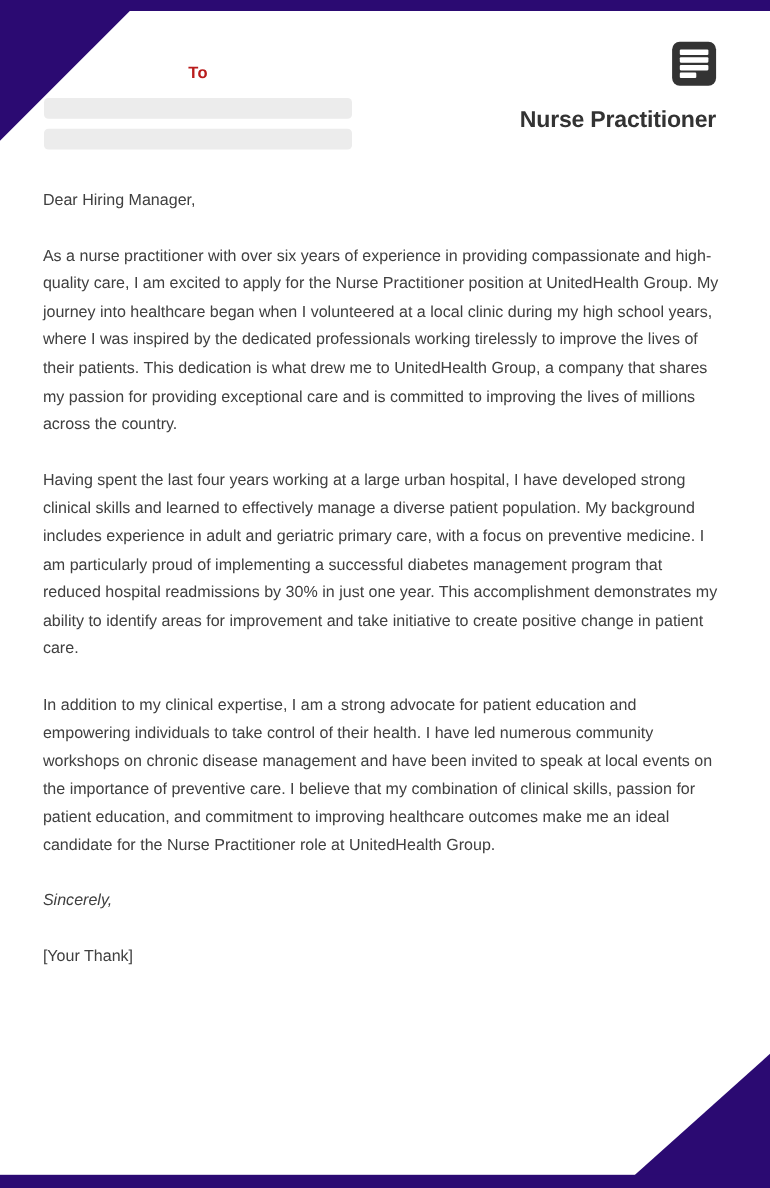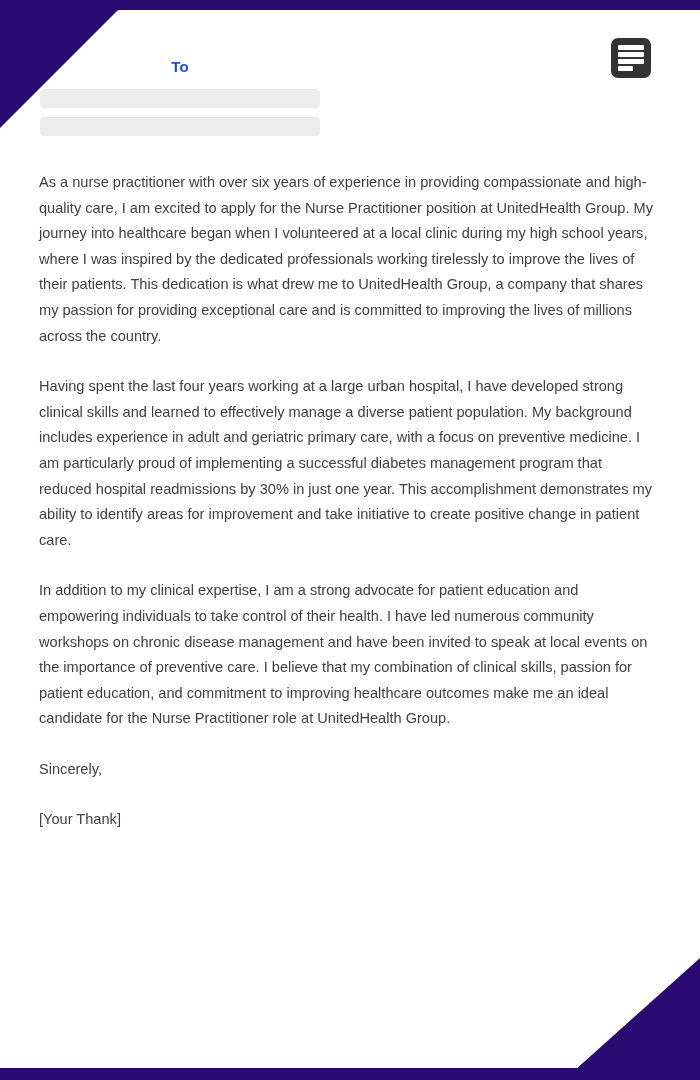--- a/index.html
+++ b/index.html
@@ -64,21 +64,21 @@
   }
   .to-block {
     position: absolute;
     left: 40px;
     top: 58px;
     width: 280px;
   }
   .to-label {
     font-size: 15px;
     font-weight: bold;
-    color: #1d4ed8;
+    color: #b91c1c;
     text-align: center;
     letter-spacing: 0.2px;
     margin-bottom: 14px;
   }
   .to-bar {
     height: 19px;
     background: #ececec;
     border-radius: 4px;
     margin-bottom: 9px;
   }
@@ -128,20 +128,21 @@
     width: 615px;
   }
   .letter p {
     margin: 0 0 25px 0;
     font-size: 14.6px;
     line-height: 25.6px;
     color: #404040;
   }
   .letter p.tight {
     margin-bottom: 25px;
+    font-style: italic;
   }
 </style>
 </head>
 <body>
 
 <div class="page">
 
   <div class="top-bar"></div>
   <div class="corner-tl"></div>
 
@@ -150,25 +151,27 @@
     <div class="to-block">
       <div class="to-label">To</div>
       <div class="to-bar"></div>
       <div class="to-bar"></div>
     </div>
 
     <div class="brand-block">
       <span class="doc-icon">
         <i></i><i></i><i></i><i></i>
       </span>
+      <div class="job-title">Nurse Practitioner</div>
     </div>
 
   </div>
 
   <div class="letter">
+    <p>Dear Hiring Manager,</p>
     <p>As a nurse practitioner with over six years of experience in providing compassionate and high-quality care, I am excited to apply for the Nurse Practitioner position at UnitedHealth Group. My journey into healthcare began when I volunteered at a local clinic during my high school years, where I was inspired by the dedicated professionals working tirelessly to improve the lives of their patients. This dedication is what drew me to UnitedHealth Group, a company that shares my passion for providing exceptional care and is committed to improving the lives of millions across the country.</p>
     <p>Having spent the last four years working at a large urban hospital, I have developed strong clinical skills and learned to effectively manage a diverse patient population. My background includes experience in adult and geriatric primary care, with a focus on preventive medicine. I am particularly proud of implementing a successful diabetes management program that reduced hospital readmissions by 30% in just one year. This accomplishment demonstrates my ability to identify areas for improvement and take initiative to create positive change in patient care.</p>
     <p>In addition to my clinical expertise, I am a strong advocate for patient education and empowering individuals to take control of their health. I have led numerous community workshops on chronic disease management and have been invited to speak at local events on the importance of preventive care. I believe that my combination of clinical skills, passion for patient education, and commitment to improving healthcare outcomes make me an ideal candidate for the Nurse Practitioner role at UnitedHealth Group.</p>
     <p class="tight">Sincerely,</p>
     <p>[Your Thank]</p>
   </div>
 
   <div class="corner-br"></div>
   <div class="bottom-bar"></div>
 

